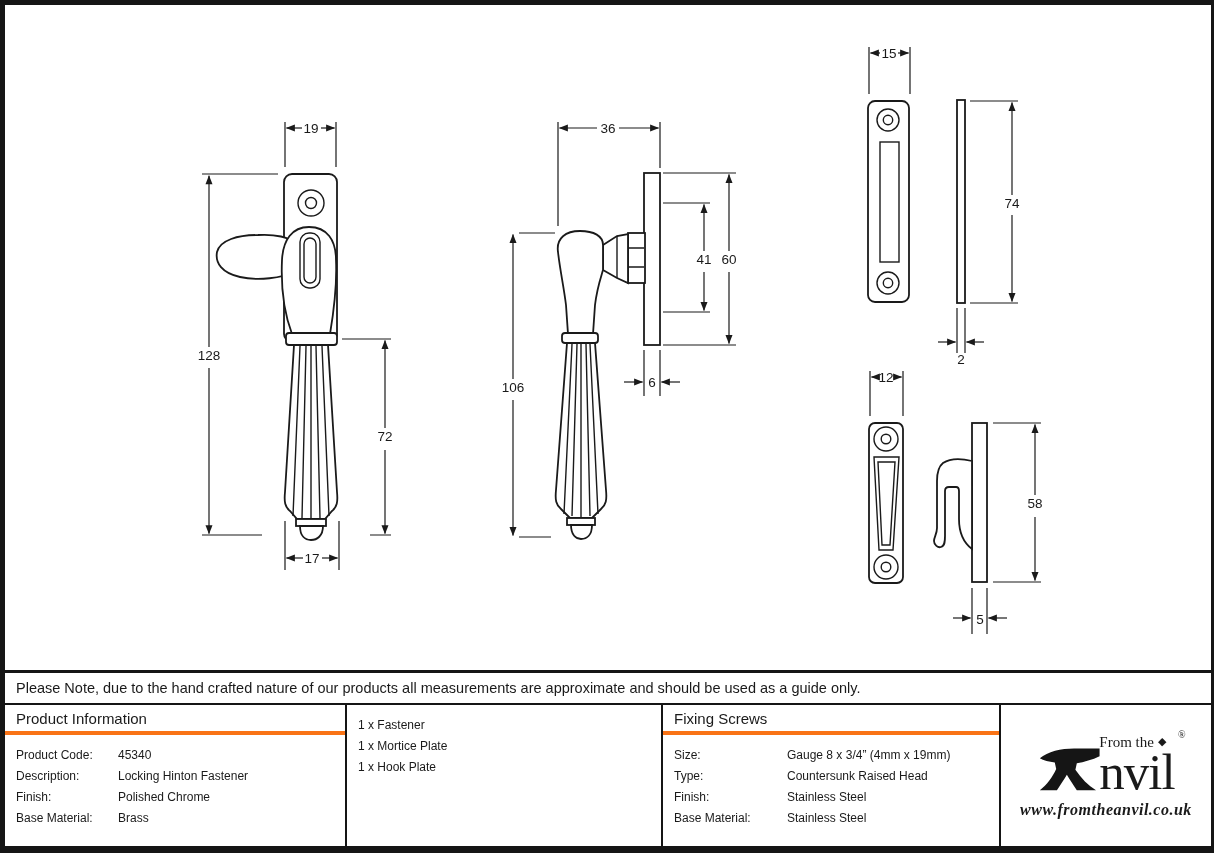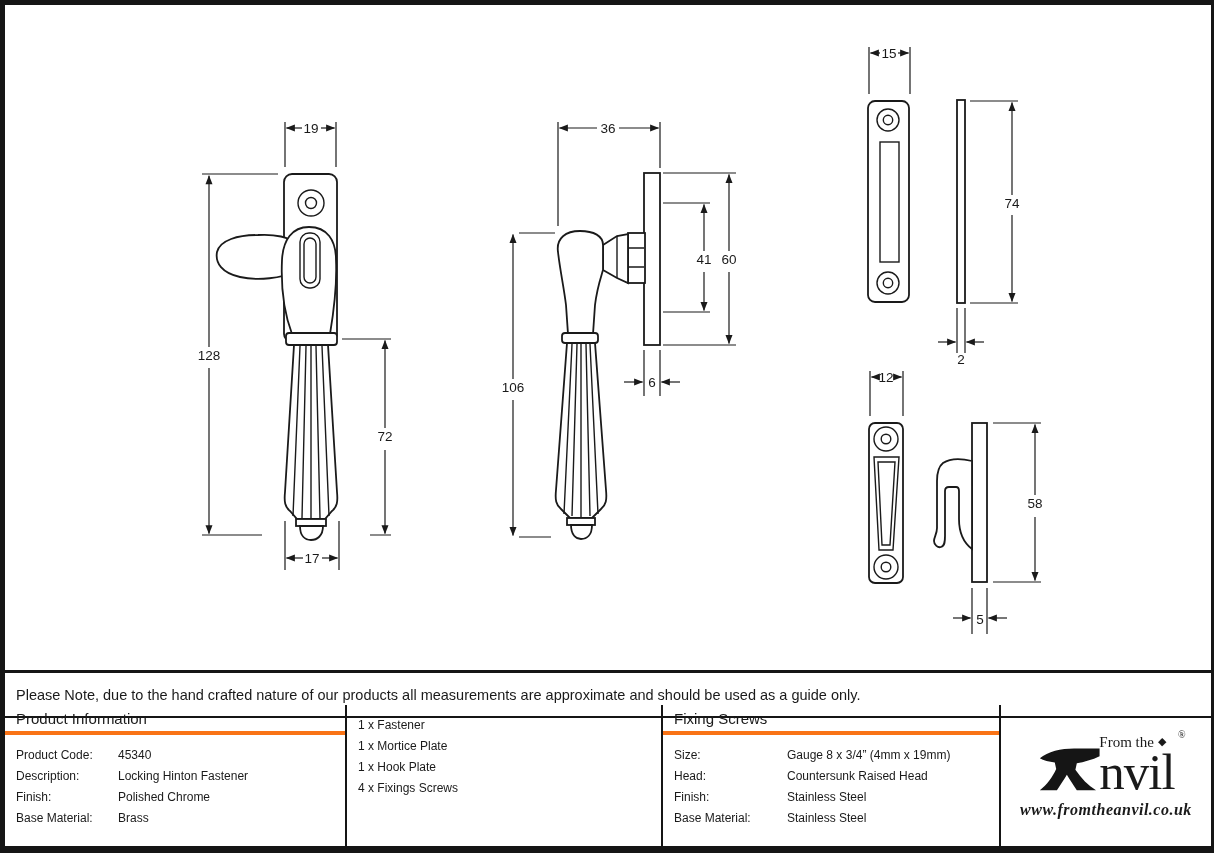--- a/index.html
+++ b/index.html
@@ -9,21 +9,21 @@
   }
   .frame{position:absolute;inset:0;border-style:solid;border-color:#151515;
     border-width:5px 3px 7px 5px;pointer-events:none;z-index:10;}
   svg.drawing{position:absolute;left:0;top:0;}
   svg.drawing text{font-family:"Liberation Sans",sans-serif;font-size:13.5px;fill:#1a1a1a;}
   .part{fill:#fff;stroke:#1a1a1a;stroke-width:1.8;}
   .thin{fill:none;stroke:#1a1a1a;stroke-width:1.4;}
   .dim{stroke:#1a1a1a;stroke-width:1.2;fill:none;}
 
   .note-bar{
-    position:absolute;left:5px;right:3px;top:670px;height:48px;box-sizing:border-box;
+    position:absolute;left:5px;right:3px;top:670px;height:35px;box-sizing:border-box;
     border-top:3px solid #151515;border-bottom:2px solid #151515;
     display:flex;align-items:center;padding-left:11px;font-size:14.5px;
   }
   .info-table{
     position:absolute;left:5px;right:3px;top:705px;bottom:7px;display:flex;
   }
   .col{box-sizing:border-box;position:relative;}
   .col+.col{border-left:2px solid #151515;}
   .col-product{width:340px;}
   .col-pack{width:316px;}
@@ -212,33 +212,32 @@
           <span class="v">Brass</span>
         </div>
       </div>
     </div>
 
     <div class="col col-pack">
       <div class="col-b">
         <div class="li">1 x Fastener</div>
         <div class="li">1 x Mortice Plate</div>
         <div class="li">1 x Hook Plate</div>
-        <div class="li">4 x Fixings Screws</div>
       </div>
     </div>
 
     <div class="col col-fixing">
       <div class="col-h">Fixing Screws</div>
       <div class="col-b">
         <div class="kv">
           <span class="k">Size:</span>
           <span class="v">Gauge 8 x 3/4” (4mm x 19mm)</span>
         </div>
         <div class="kv">
-          <span class="k">Head:</span>
+          <span class="k">Type:</span>
           <span class="v">Countersunk Raised Head</span>
         </div>
         <div class="kv">
           <span class="k">Finish:</span>
           <span class="v">Stainless Steel</span>
         </div>
         <div class="kv">
           <span class="k">Base Material:</span>
           <span class="v">Stainless Steel</span>
         </div>

